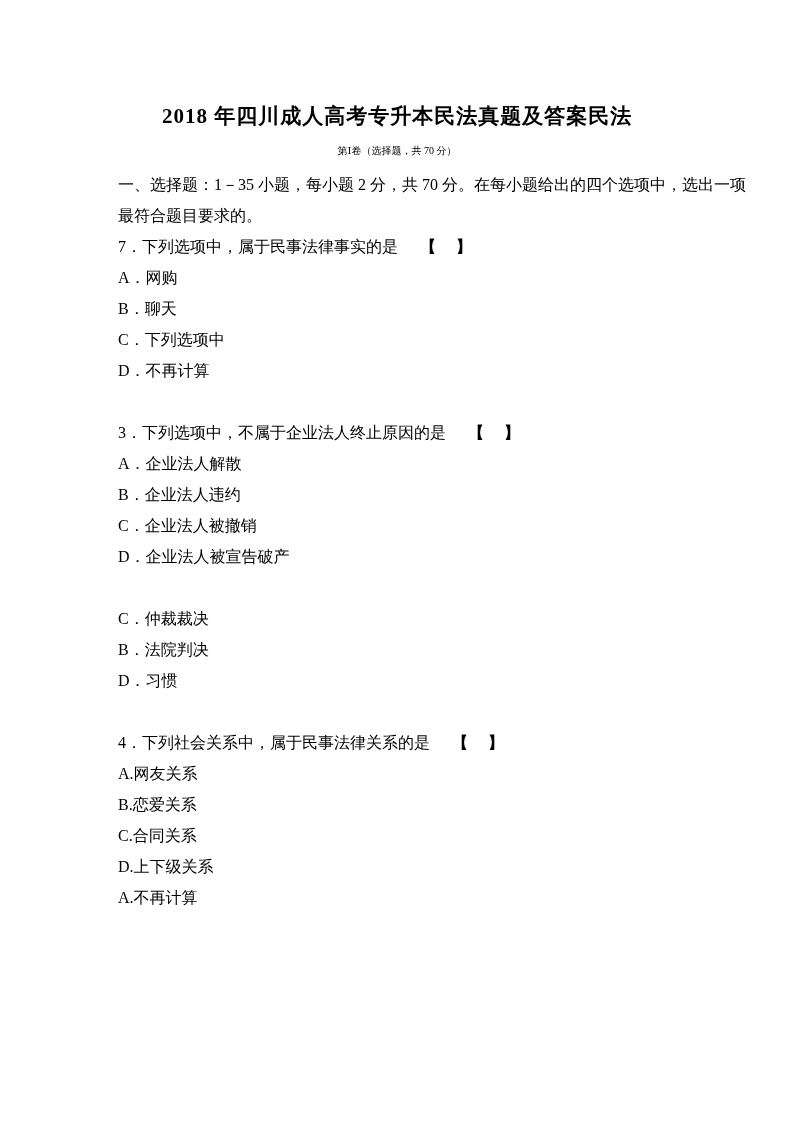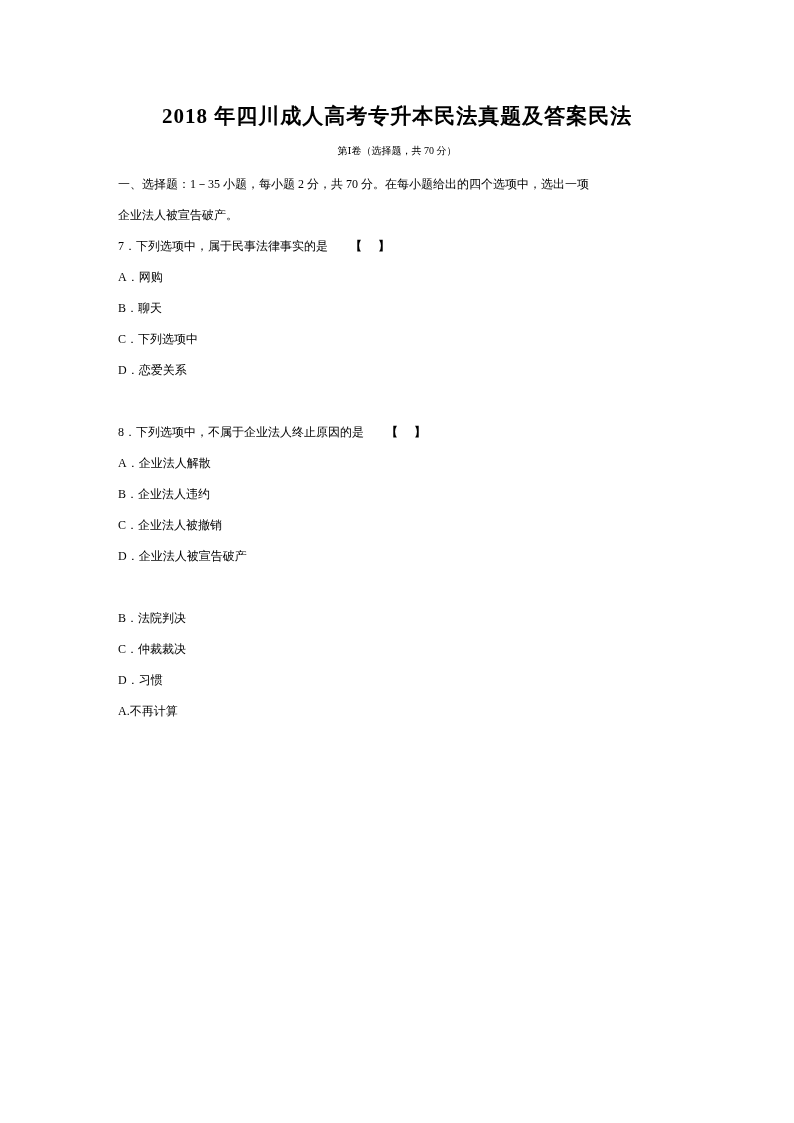--- a/index.html
+++ b/index.html
@@ -29,21 +29,21 @@
   }
   .doc-subtitle {
     margin-top: 11px;
     font-size: 10px;
     line-height: 20px;
     text-align: center;
     white-space: pre;
   }
   .doc-body {
     margin: 8px 100px 0 118px;
-    font-size: 12px;
+    font-size: 16px;
   }
   .line {
     margin: 0;
     line-height: 31px;
     white-space: pre;
   }
   .question.with-gap {
     margin-top: 31px;
   }
   .bracket {
@@ -55,40 +55,47 @@
 </head>
 <body>
 
 <div class="page">
   <div class="doc-title">2018 年四川成人高考专升本民法真题及答案民法</div>
 
   <div class="doc-subtitle">第Ⅰ卷（选择题，共 70 分）</div>
 
   <div class="doc-body">
     <p class="line intro">一、选择题：1－35 小题，每小题 2 分，共 70 分。在每小题给出的四个选项中，选出一项</p>
-    <p class="line intro">企业法人被宣告破产。</p>
+    <p class="line intro">最符合题目要求的。</p>
 
     <div id="questions">
         <div class="question">
           <p class="line stem-line"><span>7．下列选项中，属于民事法律事实的是</span><span class="bracket">【　】</span></p>
           <p class="line option">A．网购</p>
           <p class="line option">B．聊天</p>
           <p class="line option">C．下列选项中</p>
-          <p class="line option">D．恋爱关系</p>
+          <p class="line option">D．不再计算</p>
         </div>
         <div class="question with-gap">
-          <p class="line stem-line"><span>8．下列选项中，不属于企业法人终止原因的是</span><span class="bracket">【　】</span></p>
+          <p class="line stem-line"><span>3．下列选项中，不属于企业法人终止原因的是</span><span class="bracket">【　】</span></p>
           <p class="line option">A．企业法人解散</p>
           <p class="line option">B．企业法人违约</p>
           <p class="line option">C．企业法人被撤销</p>
           <p class="line option">D．企业法人被宣告破产</p>
         </div>
         <div class="question with-gap">
+          <p class="line option">C．仲裁裁决</p>
           <p class="line option">B．法院判决</p>
-          <p class="line option">C．仲裁裁决</p>
           <p class="line option">D．习惯</p>
+        </div>
+        <div class="question with-gap">
+          <p class="line stem-line"><span>4．下列社会关系中，属于民事法律关系的是</span><span class="bracket">【　】</span></p>
+          <p class="line option">A.网友关系</p>
+          <p class="line option">B.恋爱关系</p>
+          <p class="line option">C.合同关系</p>
+          <p class="line option">D.上下级关系</p>
         </div>
         <div class="question">
           <p class="line option">A.不再计算</p>
         </div>
       </div>
   </div>
 </div>
 
 </body></html>

